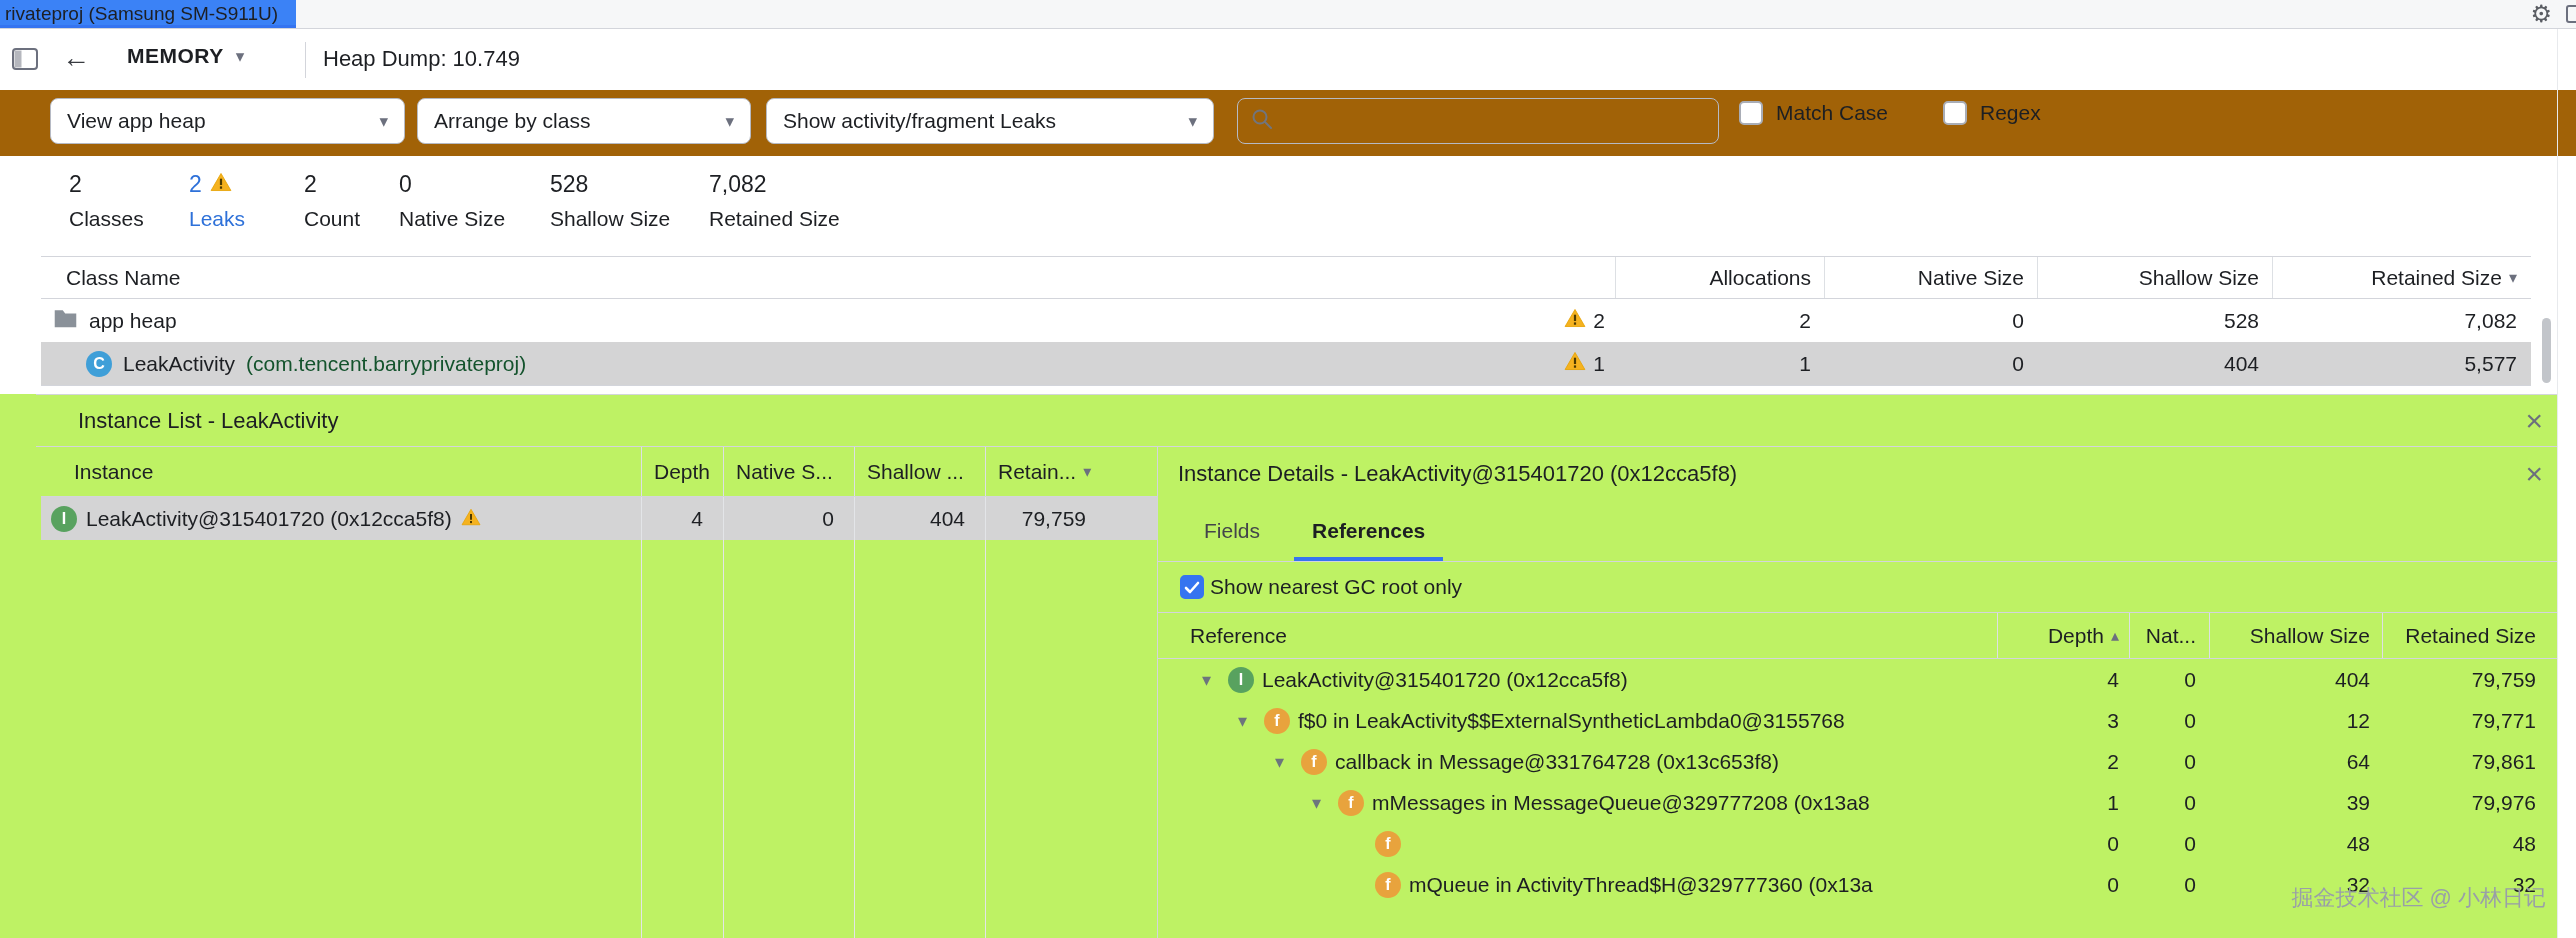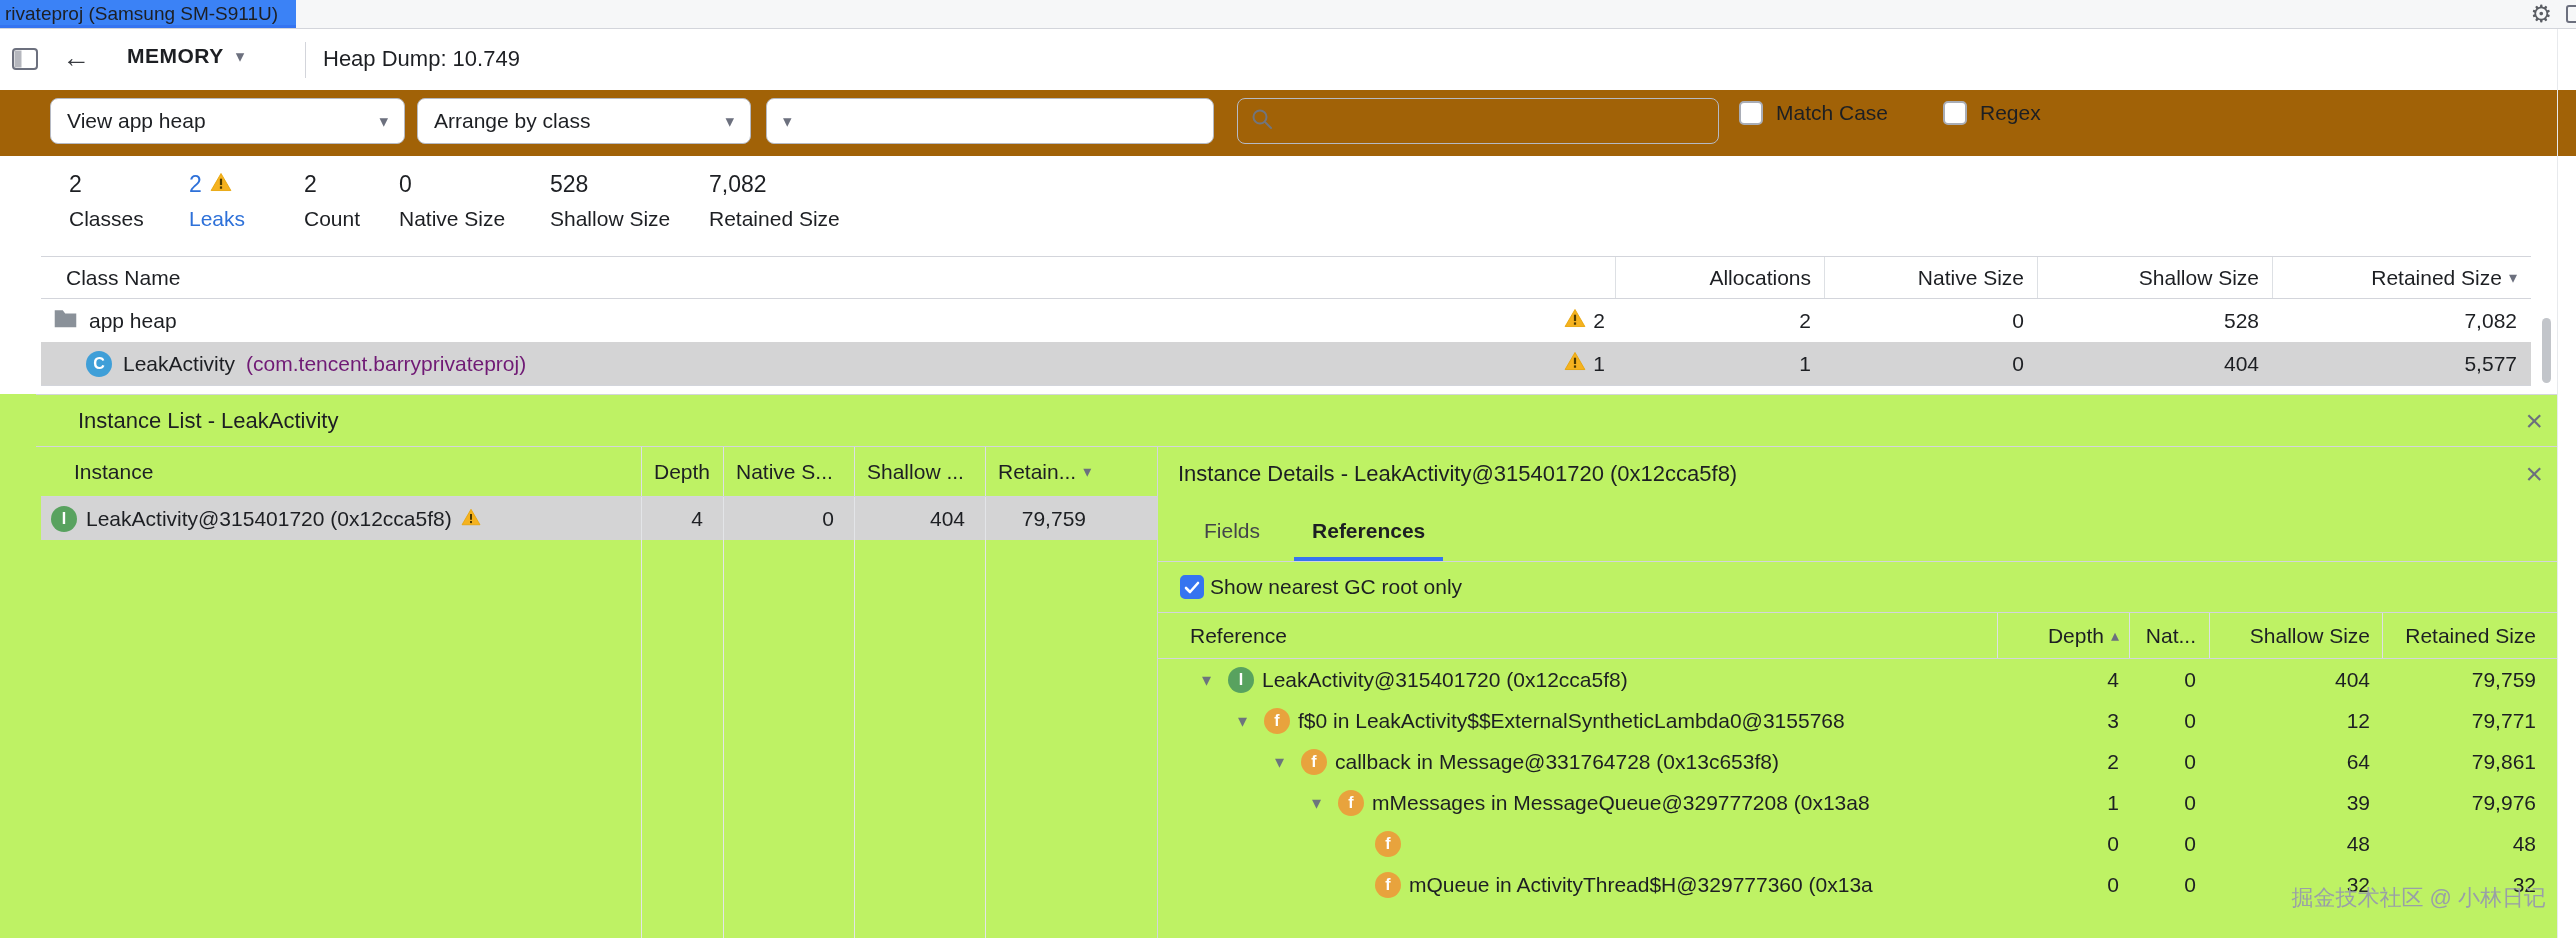--- a/index.html
+++ b/index.html
@@ -63,21 +63,21 @@
   .ct-grid{ display:grid; grid-template-columns:1574px 209px 213px 235px 258px; align-items:center; }
   .ct-header{ height:43px; border-top:1px solid #d3d5db; border-bottom:1px solid #d3d5db; }
   .ct-header > div{ height:100%; display:flex; align-items:center; }
   .ct-header .hc{ justify-content:flex-end; padding-right:13px; border-left:1px solid #dde0e4; gap:7px; }
   .ct-header .hn{ padding-left:25px; }
   .ct-row{ height:43px; font-size:21px; }
   .ct-row.selected{ background:#d4d4d5; }
   .ct-name{ display:flex; align-items:center; gap:11px; overflow:hidden; white-space:nowrap; }
   .ct-ind0{ padding-left:12px; } .ct-ind1{ padding-left:45px; }
   .ct-num{ text-align:right; padding-right:13px; }
-  .pkg{ color:#701a75; }
+  .pkg{ color:#14532d; }
   .leak-badge{ margin-left:auto; display:flex; align-items:center; gap:7px; padding-right:10px; }
   .sort-ic{ font-size:16px; color:#6c707e; }
 
   
   .cicon{ width:26px; height:26px; border-radius:50%; color:#fff; font-size:16px; font-weight:700;
     display:inline-flex; align-items:center; justify-content:center; flex:none; }
   .ic-class{ background:#3f9fd8; } .ic-instance{ background:#58a25f; } .ic-field{ background:#e8a33d; }
   .chev-tree{ width:27px; font-size:18px; color:#6c757d; flex:none; text-align:center; }
   .close-x{ position:absolute; right:14px; top:50%; transform:translateY(-50%);
     font-size:30px; color:#6c707e; line-height:1; }
@@ -164,20 +164,21 @@
 <div class="filterbar">
   <div class="combo combo-heap">
     <span class="val">View app heap</span>
     <span class="dd-chev">▾</span>
   </div>
   <div class="combo combo-arrange">
     <span class="val">Arrange by class</span>
     <span class="dd-chev">▾</span>
   </div>
   <div class="combo combo-leaks">
+    <span class="val">Show activity/fragment Leaks</span>
     <span class="dd-chev">▾</span>
   </div>
   <div class="search-box">
     <span>
       <svg width="24" height="24" viewBox="0 0 24 24">
         <circle cx="10" cy="10" r="6.5" fill="none" stroke="#71757e" stroke-width="2"></circle>
         <line x1="15" y1="15" x2="21" y2="21" stroke="#71757e" stroke-width="2" stroke-linecap="round"></line>
       </svg>
     </span>
     <input value="" style="">

